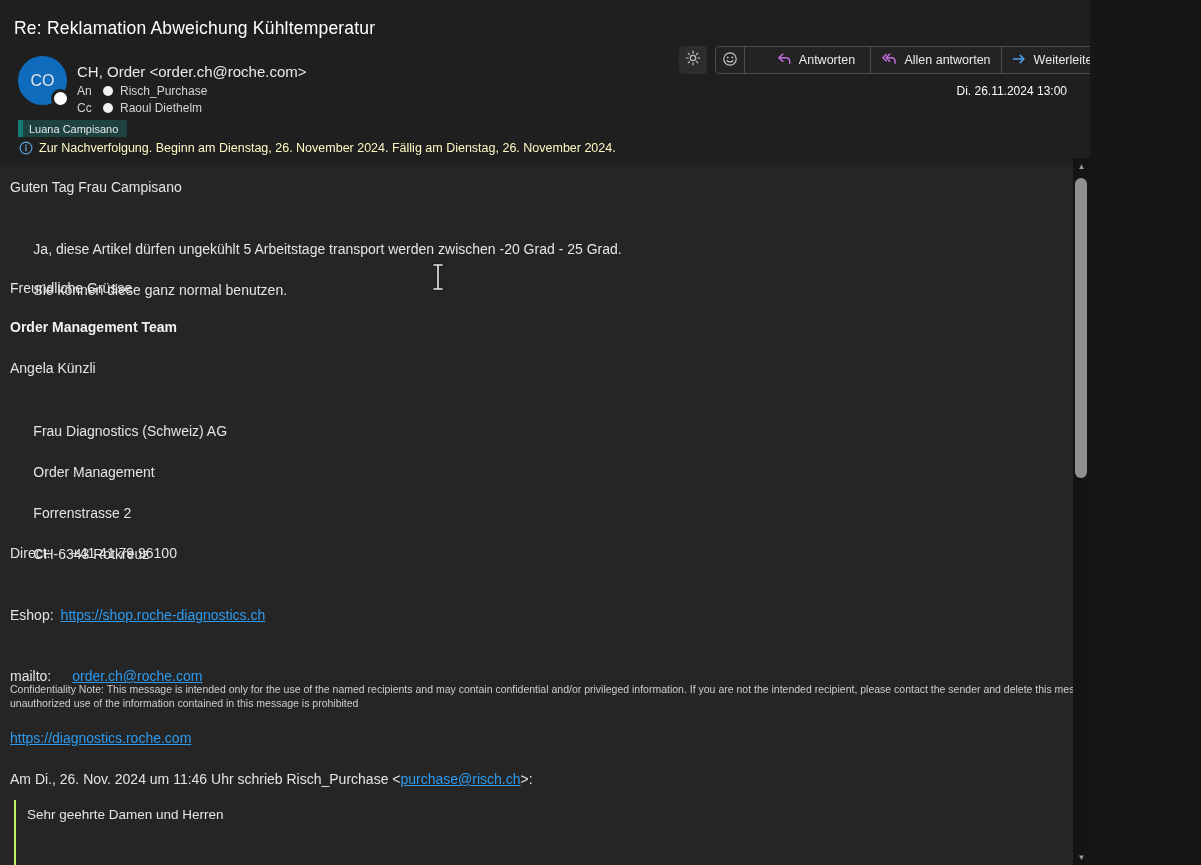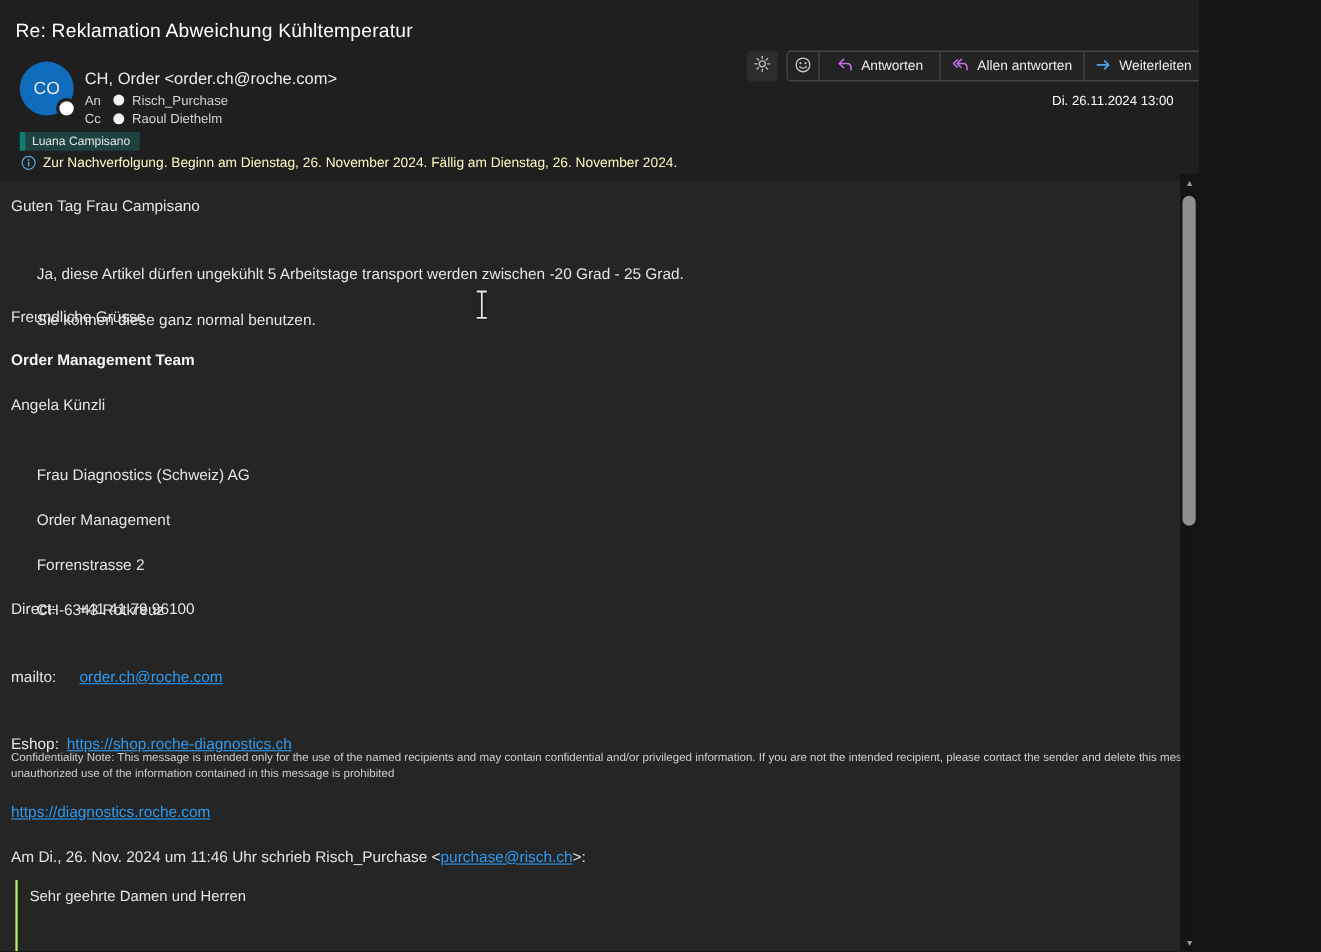--- a/index.html
+++ b/index.html
@@ -28,21 +28,21 @@
     font-size:12.5px;color:#fef9c3;}
   
   .tb-btn{position:absolute;top:46px;height:28px;border-radius:4px;display:flex;align-items:center;
     justify-content:center;box-sizing:border-box;cursor:default;}
   .sun-btn{left:679px;width:28px;background:#2d2d2d;}
   .btn-group{position:absolute;left:715px;top:46px;height:28px;display:flex;align-items:stretch;
     border:1px solid #4d4d4d;border-radius:4px;box-sizing:border-box;background:#232323;overflow:hidden;}
   .seg{display:flex;align-items:center;justify-content:center;gap:7px;font-size:12.5px;color:#eaeaea;}
   .seg + .seg{border-left:1px solid #4d4d4d;}
   .seg.smiley{width:28px;}
-  .seg.reply{width:109px;}
+  .seg.reply{width:109px;padding-left:16px;}
   .seg.reply-all{width:130px;}
   .seg.forward{width:106px;}
   .teams-btn{left:1107px;width:31px;background:#242424;border:1px solid #4d4d4d;}
   .more-btn{left:1147px;width:31px;background:#242424;border:1px solid #4d4d4d;
     font-size:10px;letter-spacing:2px;color:#e0e0e0;padding-bottom:2px;}
   .teams-logo{position:relative;width:18px;height:16px;}
   .teams-sq{position:absolute;left:0;top:1px;width:13px;height:13px;border-radius:2.5px;background:#4b53bc;
     color:#fff;font-size:9px;font-weight:bold;display:flex;align-items:center;justify-content:center;}
   .teams-circle{position:absolute;right:0;top:3px;width:7px;height:7px;border-radius:50%;background:#7b83eb;}
   .msg-date{position:absolute;right:23px;top:84px;font-size:12px;color:#fafafa;}
@@ -187,22 +187,22 @@
 
     <div class="bodyline" style="top:235px;">
       <span>Frau Diagnostics (Schweiz) AG</span><br>
       <span>Order Management</span><br>
       <span>Forrenstrasse 2</span><br>
       <span>CH-6343 Rotkreuz</span>
     </div>
 
     <div class="bodyline" style="top:337px;">
       <span class="contact-row"><span>Direct:</span><span class="val-gap">+41 41 79 96100</span></span>
+      <span class="contact-row"><span>Eshop:</span><a class="link" style="margin-left:7px;">https://shop.roche-diagnostics.ch</a></span>
       <span class="contact-row"><span>mailto:</span><a class="link val-gap">order.ch@roche.com</a></span>
-      <span class="contact-row"><span>Eshop:</span><a class="link" style="margin-left:7px;">https://shop.roche-diagnostics.ch</a></span>
       <span class="contact-row"><a class="link">https://diagnostics.roche.com</a></span>
     </div>
 
     <div class="confidentiality">Confidentiality Note:  This message is intended only for the use of the named recipients and may contain confidential and/or privileged information.  If you are not the intended recipient, please contact the sender and delete this message. Any unauthorized use of the information contained in this message is prohibited</div>
 
     <div class="quote-header">
       <span>Am Di., 26. Nov. 2024 um 11:46 Uhr schrieb Risch_Purchase &lt;</span><a class="link">purchase@risch.ch</a><span>&gt;:</span>
     </div>
 
     <div class="blockquote">

